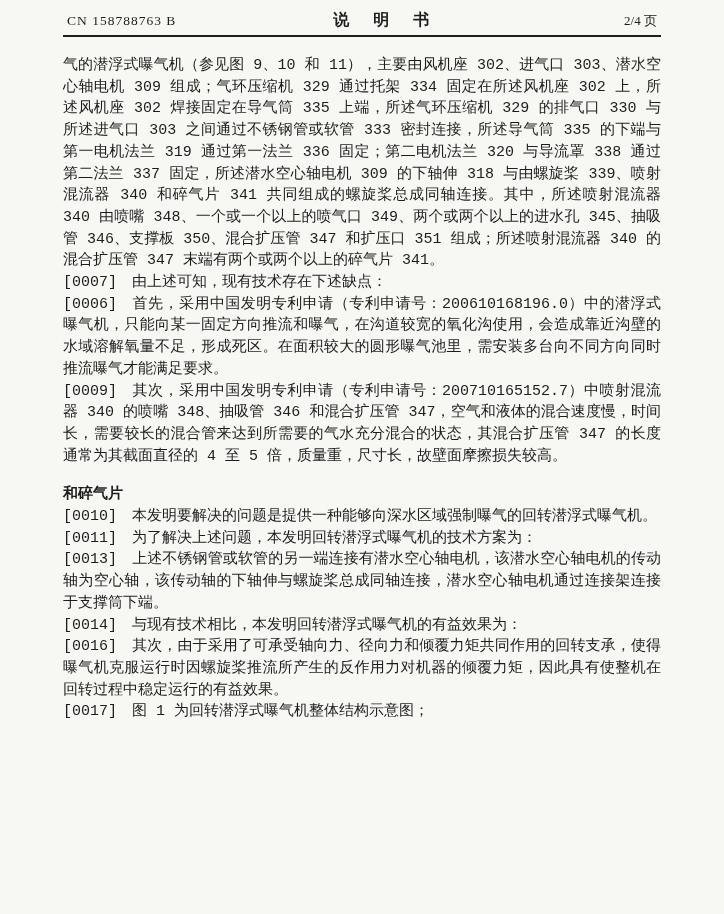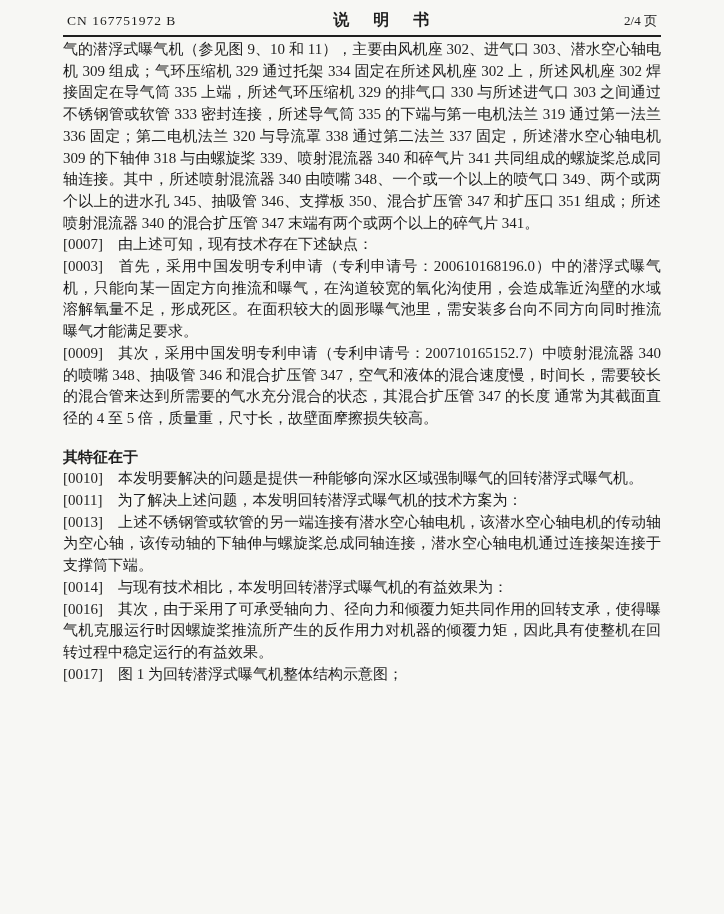--- a/index.html
+++ b/index.html
@@ -41,23 +41,24 @@
   }
   .page-indicator {
     font-size: 13px;
     white-space: nowrap;
   }
   .header-rule {
     border-bottom: 2.5px solid #1f1f1f;
     margin: 0;
   }
   .doc-body {
-    margin-top: 2px;
+    margin-top: 18px;
     font-size: 15px;
     line-height: 21.7px;
+    font-family: Liberation Mono, monospace;
   }
   .para {
     margin: 0;
     text-align: justify;
     text-align-last: left;
   }
   .para-num {
     white-space: nowrap;
   }
   .section-heading {
@@ -66,33 +67,33 @@
     margin-top: 17px;
   }
 </style>
 </head>
 <body>
 
 <div class="page">
   <div class="content">
 
     <div class="header-row">
-      <span class="patent-number">CN 167751972 B</span>
+      <span class="patent-number">CN 158788763 B</span>
       <span class="doc-title">说 明 书</span>
       <span class="page-indicator">2/4 页</span>
     </div>
 
     <div class="header-rule"></div>
 
     <div class="doc-body" id="doc-body">
         <div class="para">气的潜浮式曝气机（参见图 9、10 和 11），主要由风机座 302、进气口 303、潜水空心轴电机 309 组成；气环压缩机 329 通过托架 334 固定在所述风机座 302 上，所述风机座 302 焊接固定在导气筒 335 上端，所述气环压缩机 329 的排气口 330 与所述进气口 303 之间通过不锈钢管或软管 333 密封连接，所述导气筒 335 的下端与第一电机法兰 319 通过第一法兰 336 固定；第二电机法兰 320 与导流罩 338 通过第二法兰 337 固定，所述潜水空心轴电机 309 的下轴伸 318 与由螺旋桨 339、喷射混流器 340 和碎气片 341 共同组成的螺旋桨总成同轴连接。其中，所述喷射混流器 340 由喷嘴 348、一个或一个以上的喷气口 349、两个或两个以上的进水孔 345、抽吸管 346、支撑板 350、混合扩压管 347 和扩压口 351 组成；所述喷射混流器 340 的混合扩压管 347 末端有两个或两个以上的碎气片 341。</div>
         <div class="para"><span class="para-num">[0007]</span> 由上述可知，现有技术存在下述缺点：</div>
-        <div class="para"><span class="para-num">[0003]</span> 首先，采用中国发明专利申请（专利申请号：200610168196.0）中的潜浮式曝气机，只能向某一固定方向推流和曝气，在沟道较宽的氧化沟使用，会造成靠近沟壁的水域溶解氧量不足，形成死区。在面积较大的圆形曝气池里，需安装多台向不同方向同时推流曝气才能满足要求。</div>
+        <div class="para"><span class="para-num">[0006]</span> 首先，采用中国发明专利申请（专利申请号：200610168196.0）中的潜浮式曝气机，只能向某一固定方向推流和曝气，在沟道较宽的氧化沟使用，会造成靠近沟壁的水域溶解氧量不足，形成死区。在面积较大的圆形曝气池里，需安装多台向不同方向同时推流曝气才能满足要求。</div>
         <div class="para"><span class="para-num">[0009]</span> 其次，采用中国发明专利申请（专利申请号：200710165152.7）中喷射混流器 340 的喷嘴 348、抽吸管 346 和混合扩压管 347，空气和液体的混合速度慢，时间长，需要较长的混合管来达到所需要的气水充分混合的状态，其混合扩压管 347 的长度  通常为其截面直径的 4 至 5 倍，质量重，尺寸长，故壁面摩擦损失较高。</div>
-        <div class="section-heading">其特征在于</div>
+        <div class="section-heading">和碎气片</div>
         <div class="para"><span class="para-num">[0010]</span> 本发明要解决的问题是提供一种能够向深水区域强制曝气的回转潜浮式曝气机。</div>
         <div class="para"><span class="para-num">[0011]</span> 为了解决上述问题，本发明回转潜浮式曝气机的技术方案为：</div>
         <div class="para"><span class="para-num">[0013]</span> 上述不锈钢管或软管的另一端连接有潜水空心轴电机，该潜水空心轴电机的传动轴为空心轴，该传动轴的下轴伸与螺旋桨总成同轴连接，潜水空心轴电机通过连接架连接于支撑筒下端。</div>
         <div class="para"><span class="para-num">[0014]</span> 与现有技术相比，本发明回转潜浮式曝气机的有益效果为：</div>
         <div class="para"><span class="para-num">[0016]</span> 其次，由于采用了可承受轴向力、径向力和倾覆力矩共同作用的回转支承，使得曝气机克服运行时因螺旋桨推流所产生的反作用力对机器的倾覆力矩，因此具有使整机在回转过程中稳定运行的有益效果。</div>
         <div class="para"><span class="para-num">[0017]</span> 图 1 为回转潜浮式曝气机整体结构示意图；</div>
       </div>
 
   </div>
 </div>

